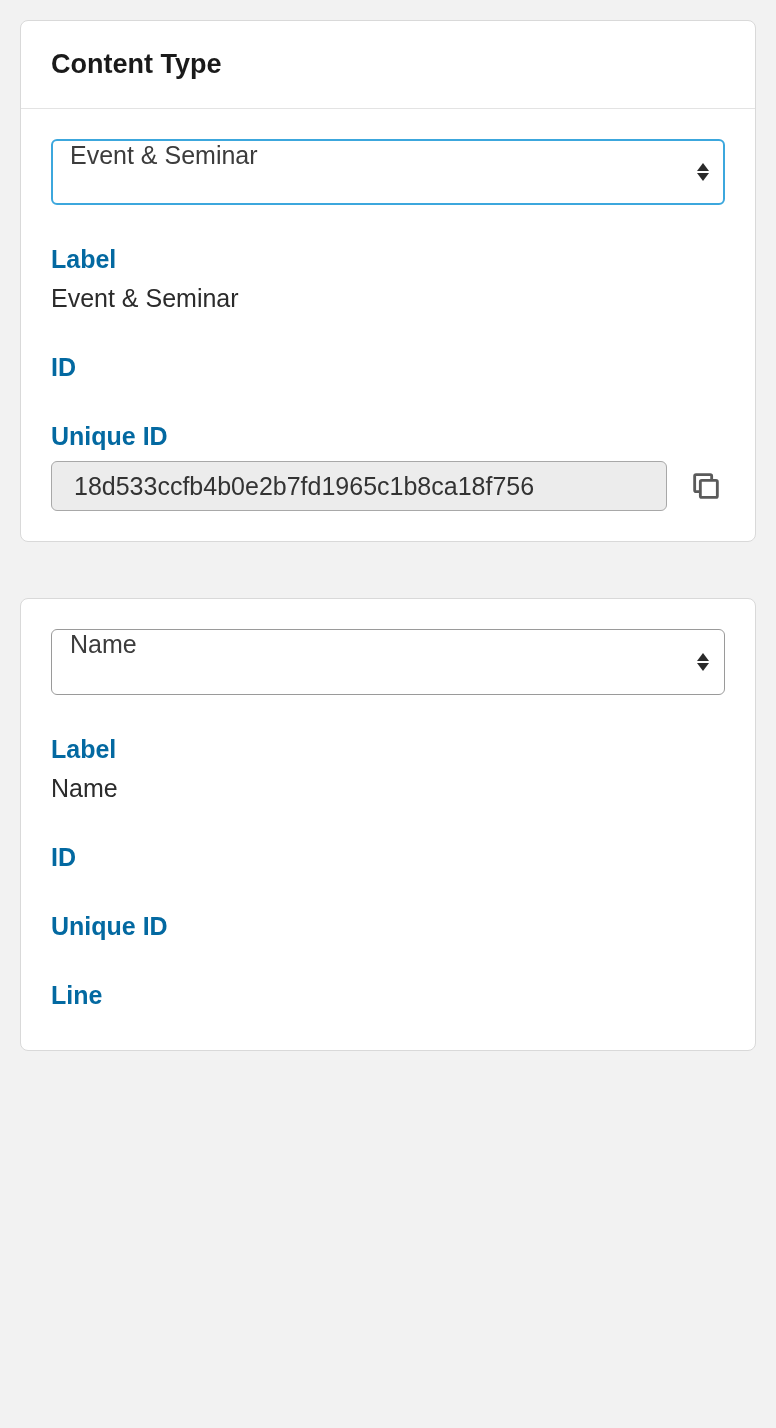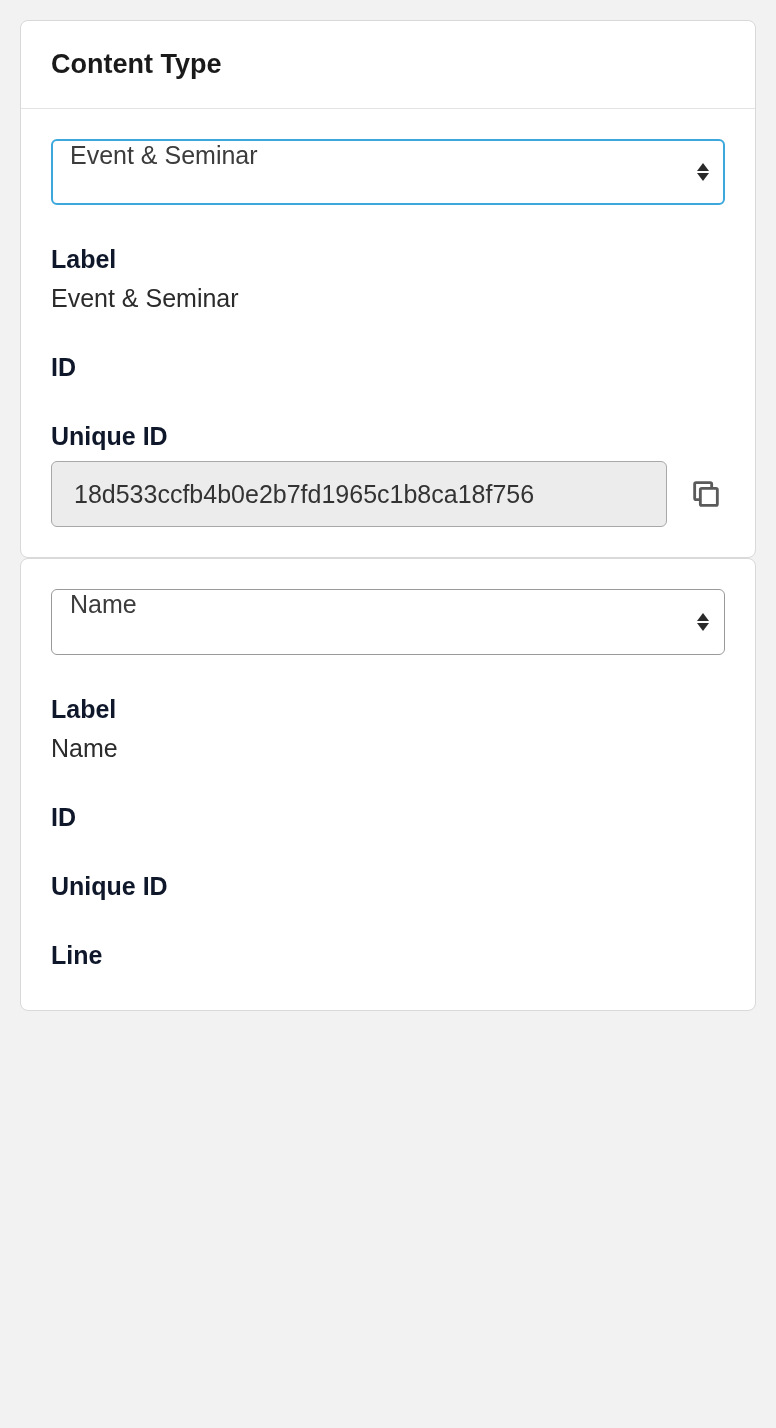--- a/index.html
+++ b/index.html
@@ -8,20 +8,21 @@
       background: #f2f2f2;
       padding: 20px;
       color: #1a1a1a;
       font-size: 25px;
       width: 776px;
     }
     .card {
       background: #fff;
       border: 1px solid #d9d9d9;
       border-radius: 8px;
+      margin-bottom: 56px;
       overflow: hidden;
     }
     .card-header {
       padding: 28px 30px 28px 30px;
       border-bottom: 1px solid #e3e3e3;
     }
     .card-header-title {
       font-weight: 700;
       font-size: 27px;
       color: #1a1a1a;
@@ -72,41 +73,41 @@
       border-left: 6px solid transparent;
       border-right: 6px solid transparent;
       border-top: 8px solid #2a2a2a;
     }
     .field-group {
       margin-top: 40px;
     }
     .field-label {
       font-weight: 700;
       font-size: 25px;
-      color: #0f172a;
+      color: #0369a1;
       margin-bottom: 10px;
     }
     .field-value {
       font-weight: 400;
       font-size: 25px;
       color: #2b2b2b;
     }
     .uid-row {
       display: flex;
       align-items: center;
       gap: 20px;
       margin-top: 8px;
     }
     .uid-box {
       flex: 1 1 auto;
       min-width: 0;
       background: #ececec;
       border: 1px solid #a8a8a8;
       border-radius: 6px;
-      height: 66px;
+      height: 50px;
       display: flex;
       align-items: center;
       padding: 14px 22px;
       overflow: hidden;
     }
     .uid-text {
       white-space: nowrap;
       overflow: hidden;
       color: #333;
       font-size: 25px;

